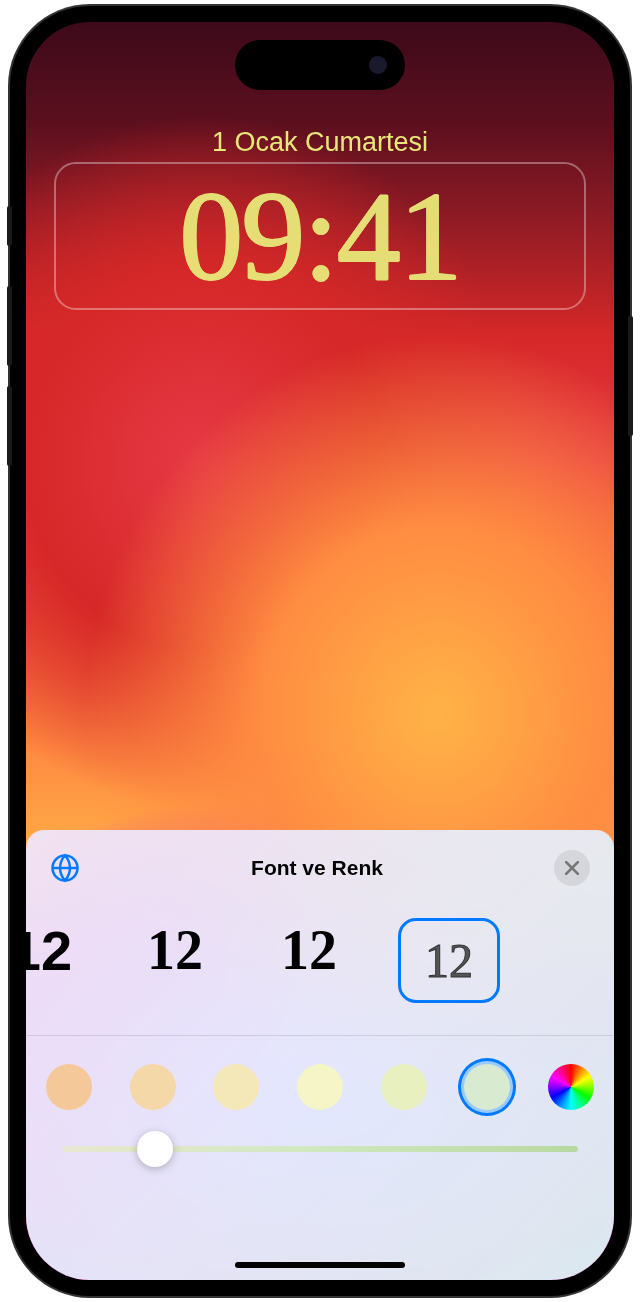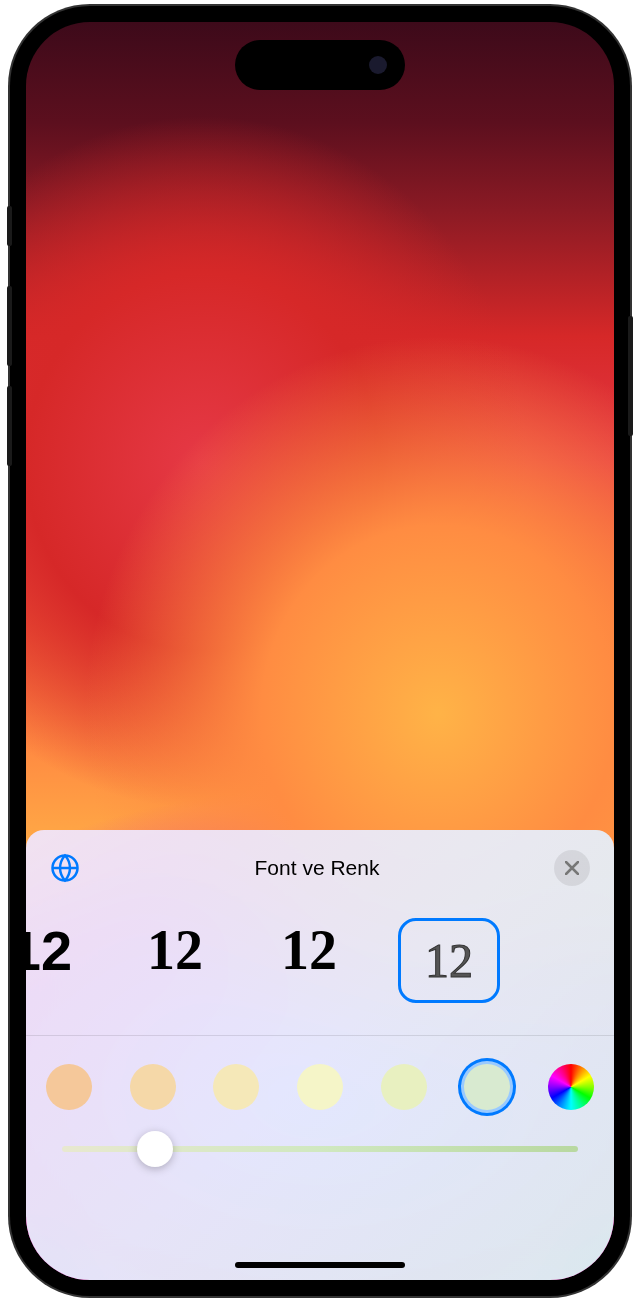--- a/index.html
+++ b/index.html
@@ -154,21 +154,21 @@
     }
     
     .globe-icon {
       width: 30px;
       height: 30px;
       color: #007aff;
     }
     
     .sheet-title {
       font-size: 21px;
-      font-weight: 400;
+      font-weight: 700;
       color: #000;
     }
     
     .close-btn {
       width: 36px;
       height: 36px;
       border-radius: 50%;
       background: rgba(0,0,0,0.08);
       display: flex;
       align-items: center;
@@ -298,20 +298,26 @@
 <div class="phone-frame">
   <div class="side-button left-1"></div>
   <div class="side-button left-2"></div>
   <div class="side-button left-3"></div>
   <div class="side-button right-1"></div>
 
   <div class="phone-screen">
     <div class="wallpaper-overlay"></div>
     <div class="dynamic-island"></div>
 
+    <div class="lock-content">
+      <div class="date-text">1 Ocak Cumartesi</div>
+      <div class="clock-container">
+        <div class="clock-time">09:41</div>
+      </div>
+    </div>
 
     <div class="bottom-sheet">
       <div class="sheet-header">
         <div class="globe-icon">
           <svg viewBox="0 0 24 24" fill="none" stroke="currentColor" stroke-width="2">
             <circle cx="12" cy="12" r="10"></circle>
             <line x1="2" y1="12" x2="22" y2="12"></line>
             <path d="M12 2a15.3 15.3 0 0 1 4 10 15.3 15.3 0 0 1-4 10 15.3 15.3 0 0 1-4-10 15.3 15.3 0 0 1 4-10z"></path>
           </svg>
         </div>

